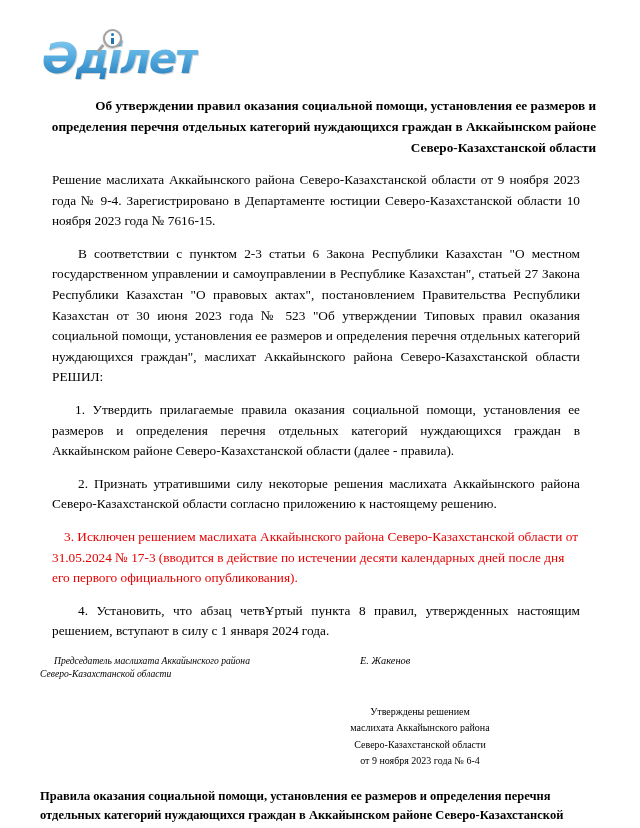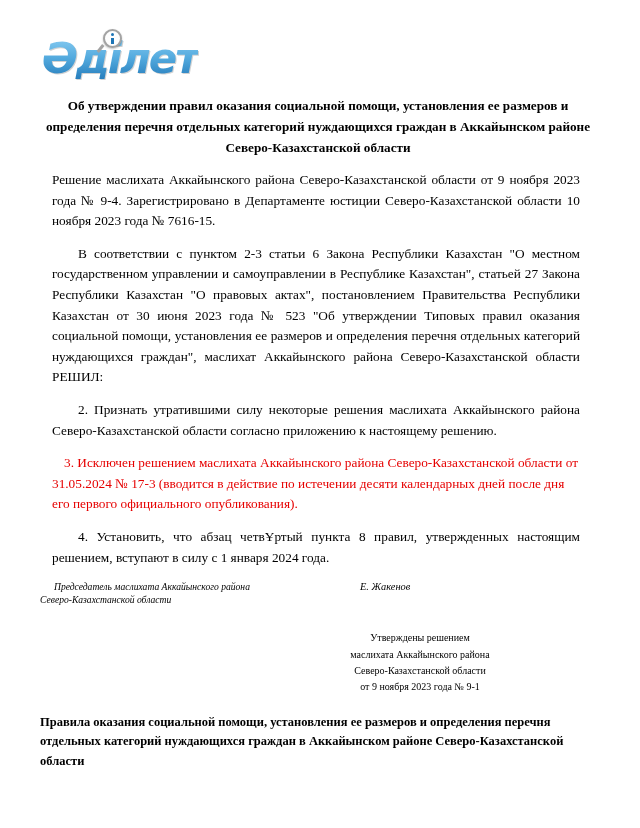--- a/index.html
+++ b/index.html
@@ -27,21 +27,21 @@
     border:2px solid #a3a3a3;border-radius:50%;background:#fdfdfd;
     box-shadow:0 1px 2px rgba(0,0,0,.25);z-index:2;
   }
   .magnifier-dot{position:absolute;left:6px;top:2px;width:3px;height:3px;border-radius:50%;background:#1d74b5;}
   .magnifier-stem{position:absolute;left:6px;top:7px;width:3px;height:6px;background:#1d74b5;}
   .magnifier-handle{position:absolute;left:57px;top:10px;width:3px;height:9px;background:#a3a3a3;transform:rotate(38deg);z-index:1;}
 
   
   .doc-title{
     margin-top:9px;font-weight:bold;font-size:13.2px;line-height:21px;
-    width:556px;text-align:center;
+    width:556px;text-align:right;
   }
 
   
   .body-block{margin-top:7px;font-size:13.3px;line-height:20.6px;text-align:justify;}
   .para{margin:12px;}
   .indent{text-indent:26px;}
   .indent-num{text-indent:23px;}
   .no-indent{text-indent:0;}
   .red-para{color:#e60000;text-align:left;text-indent:12px;}
 
@@ -82,36 +82,37 @@
         <span class="magnifier-dot"></span>
         <span class="magnifier-stem"></span>
       </span>
     </div>
 
     <div class="doc-title">Об утверждении правил оказания социальной помощи, установления ее размеров и определения перечня отдельных категорий нуждающихся граждан в Аккайынском районе Северо-Казахстанской области</div>
 
     <div class="body-block">
       <p class="para no-indent">Решение маслихата Аккайынского района Северо-Казахстанской области от 9 ноября 2023 года № 9-4. Зарегистрировано в Департаменте юстиции Северо-Казахстанской области 10 ноября 2023 года № 7616-15.</p>
       <p class="para indent">В соответствии с пунктом 2-3 статьи 6 Закона Республики Казахстан "О местном государственном управлении и самоуправлении в Республике Казахстан", статьей 27 Закона Республики Казахстан "О правовых актах", постановлением Правительства Республики Казахстан от 30 июня 2023 года № 523 "Об утверждении Типовых правил оказания социальной помощи, установления ее размеров и определения перечня отдельных категорий нуждающихся граждан", маслихат Аккайынского района Северо-Казахстанской области РЕШИЛ:</p>
+      <p class="para indent-num">1. Утвердить прилагаемые правила оказания социальной помощи, установления ее размеров и определения перечня отдельных категорий нуждающихся граждан в Аккайынском районе Северо-Казахстанской области (далее - правила).</p>
       <p class="para indent">2. Признать утратившими силу некоторые решения маслихата Аккайынского района Северо-Казахстанской области согласно приложению к настоящему решению.</p>
       <p class="para red-para">3. Исключен решением маслихата Аккайынского района Северо-Казахстанской области от 31.05.2024 № 17-3 (вводится в действие по истечении десяти календарных дней после дня его первого официального опубликования).</p>
       <p class="para indent">4. Установить, что абзац четвҰртый пункта 8 правил, утвержденных настоящим решением, вступают в силу с 1 января 2024 года.</p>
     </div>
 
     <div class="sig">
       <div class="sig-left">
         <div class="l1">Председатель маслихата Аккайынского района</div>
         <div class="l2">Северо-Казахстанской области</div>
       </div>
       <div class="sig-name">Е. Жакенов</div>
     </div>
 
     <div class="approval">
       <div>Утверждены решением</div>
       <div>маслихата Аккайынского района</div>
       <div>Северо-Казахстанской области</div>
-      <div>от 9 ноября 2023 года № 9-1</div>
+      <div>от 9 ноября 2023 года № 6-4</div>
     </div>
 
     <div class="rules-heading">Правила оказания социальной помощи, установления ее размеров и определения перечня отдельных категорий нуждающихся граждан в Аккайынском районе Северо-Казахстанской области</div>
 
   </div>
 </div>
 
 </body></html>

